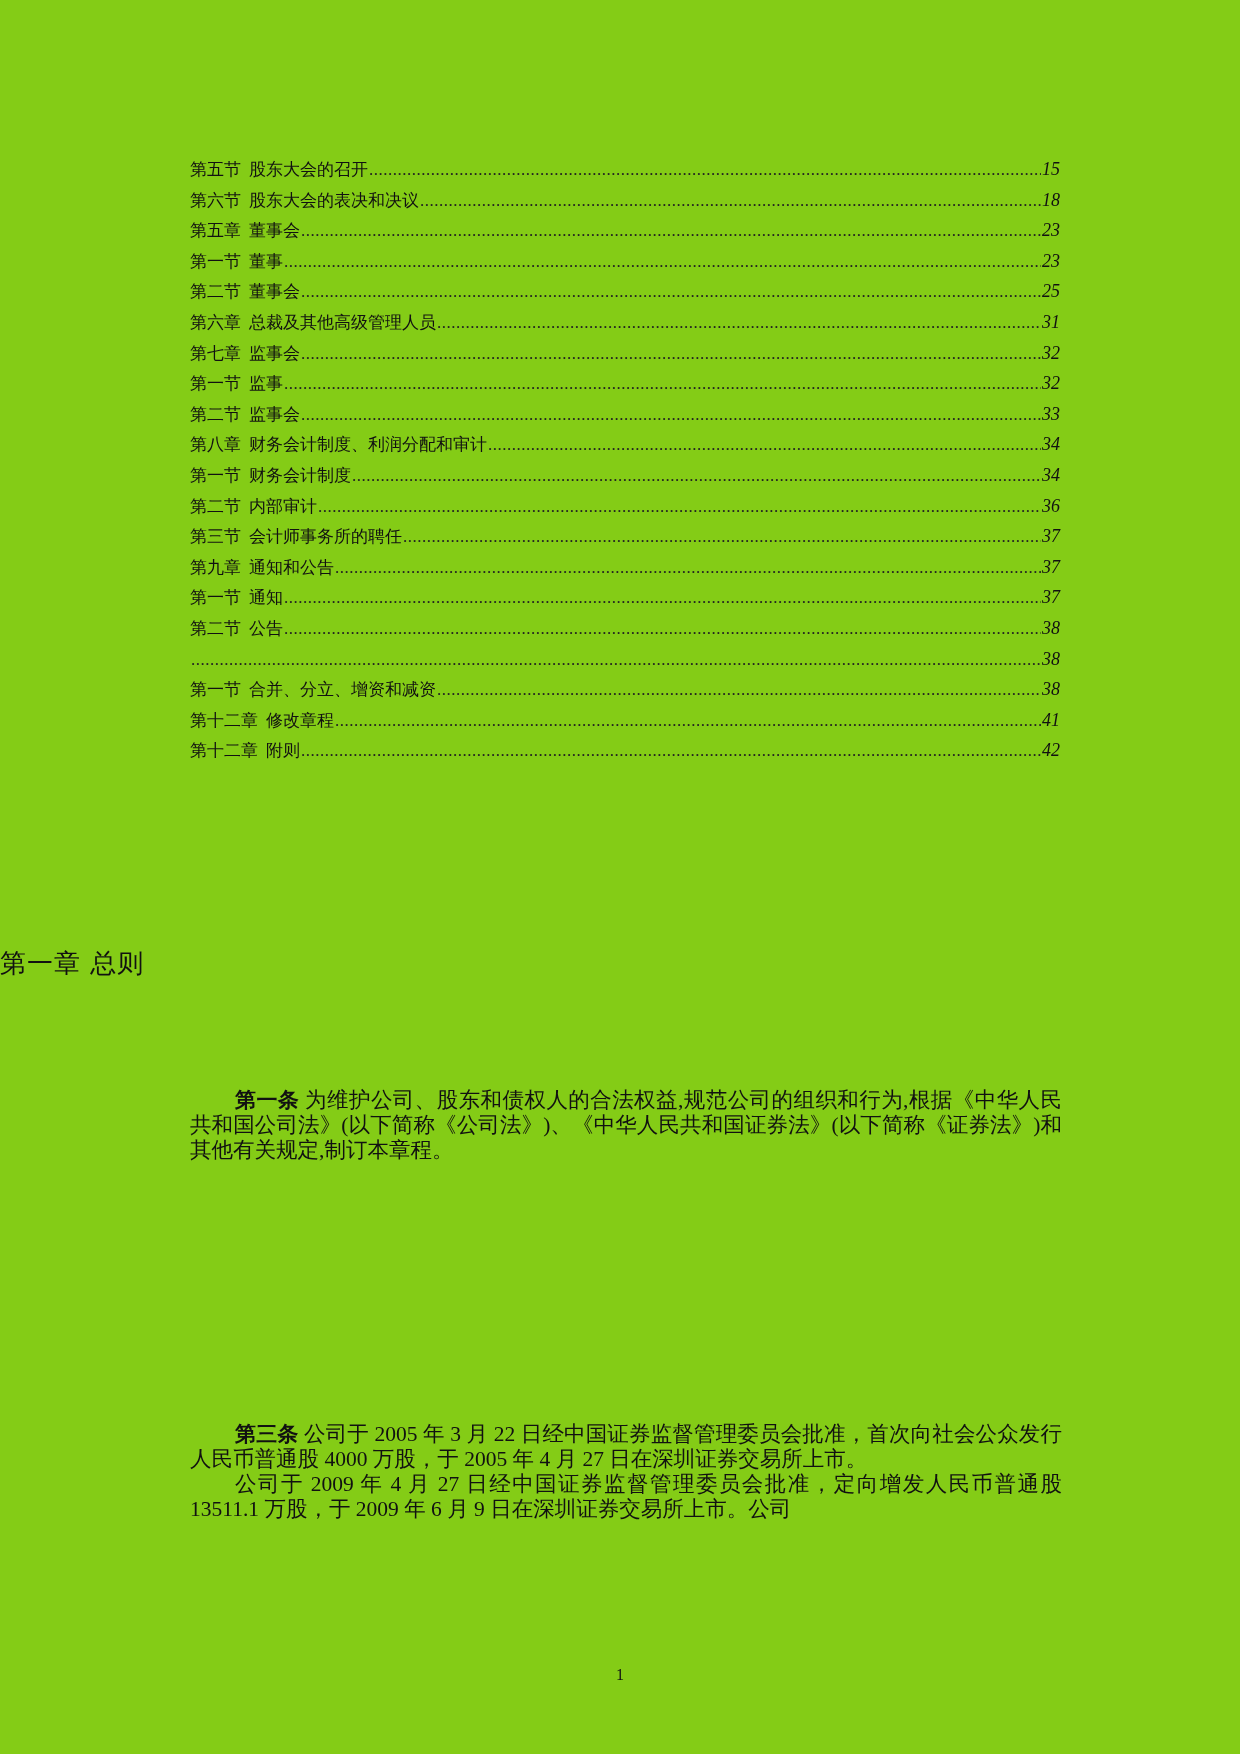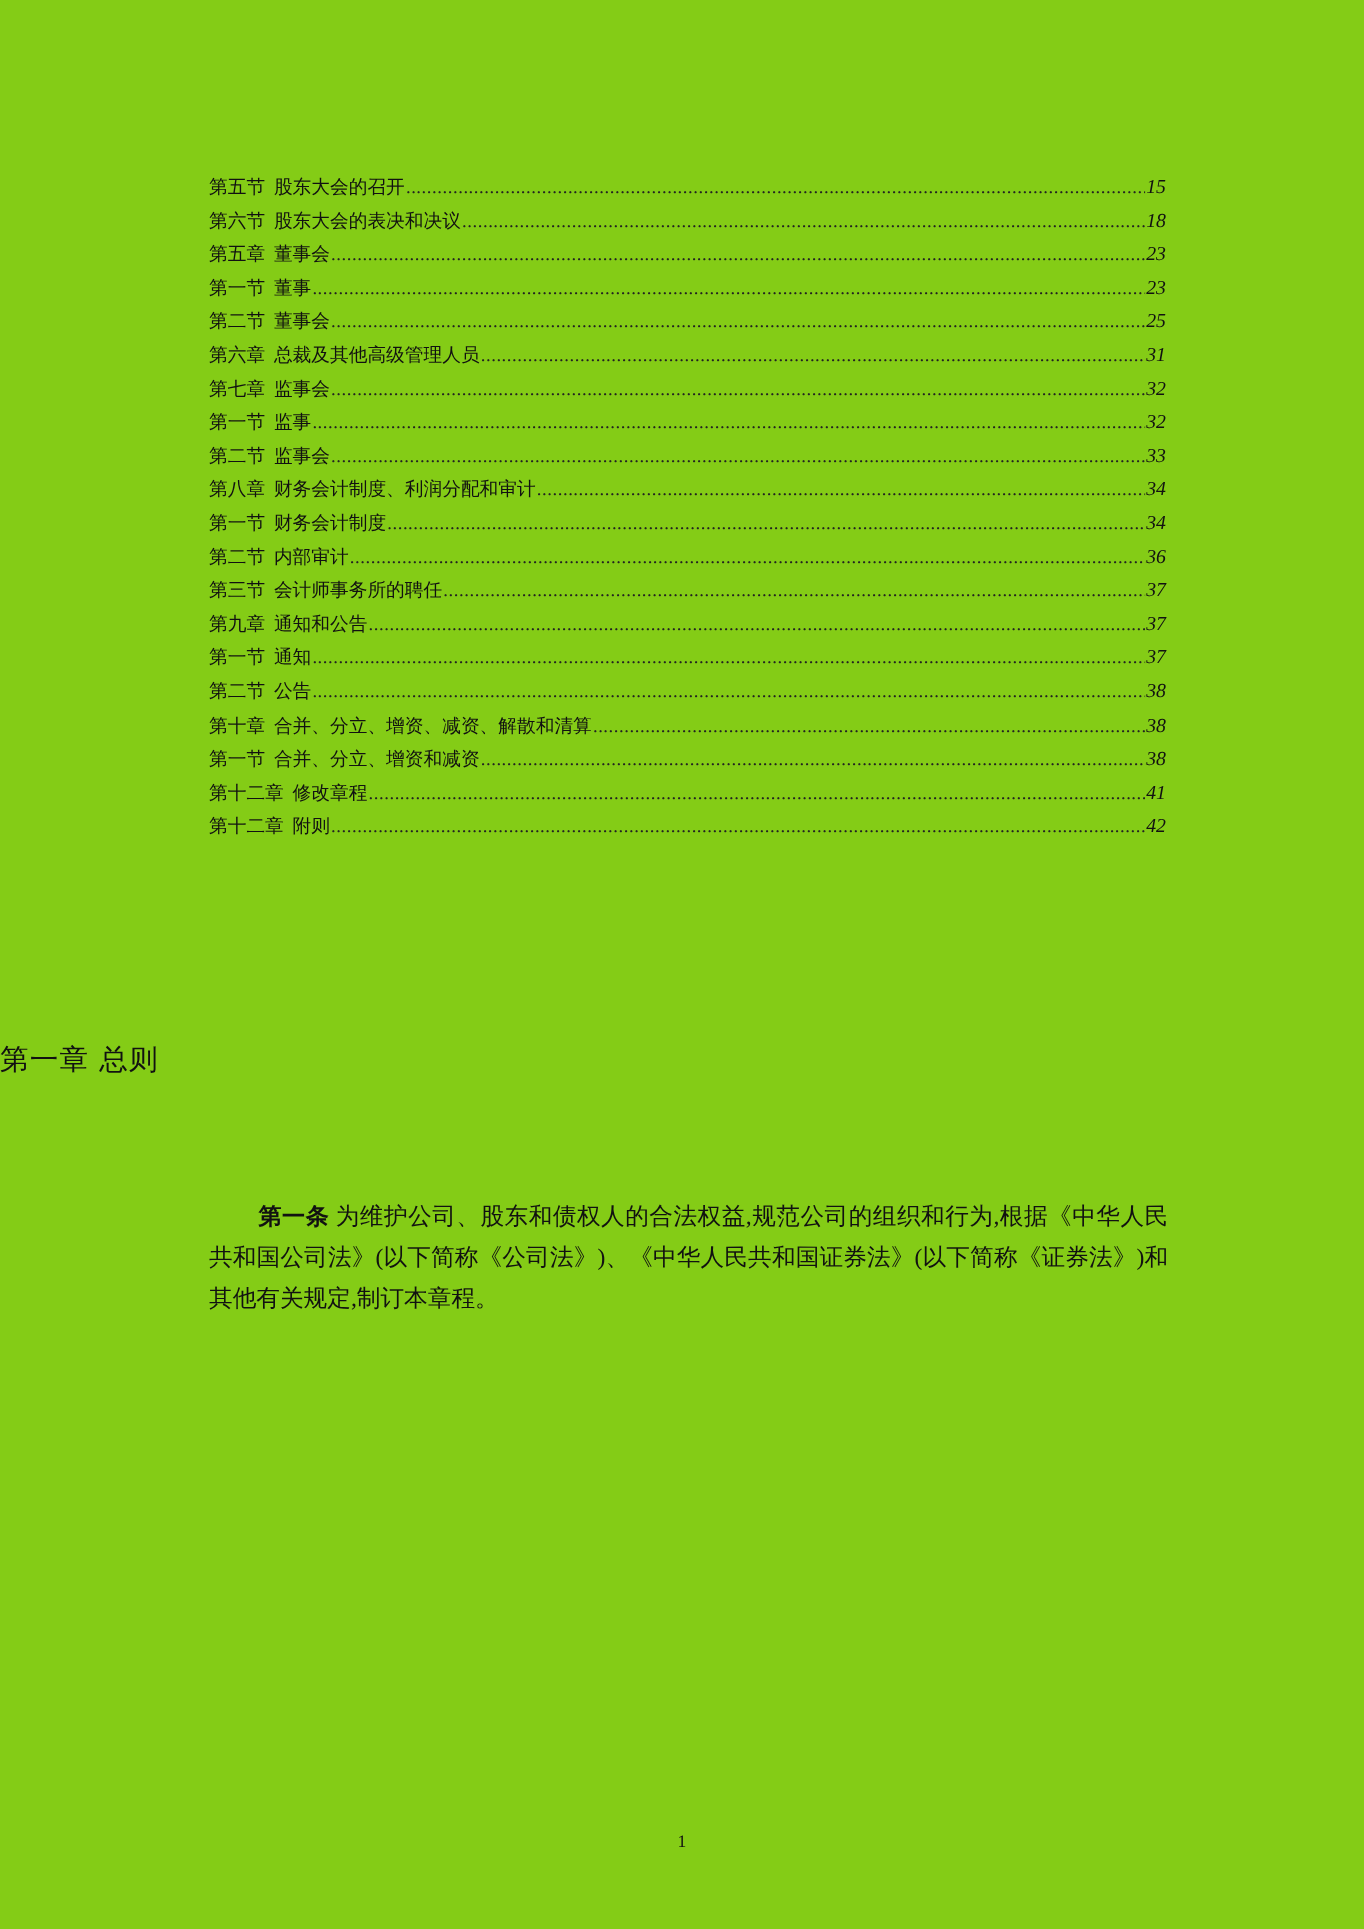--- a/index.html
+++ b/index.html
@@ -9,21 +9,21 @@
     .toc { position: absolute; left: 190px; top: 154px; width: 870px; font-family: "DejaVu Serif", "Liberation Serif", serif; }
     .toc-row { display: flex; align-items: baseline; height: 30.6px; font-size: 17px; line-height: 30.6px; white-space: nowrap; }
     .toc-label { flex: none; }
     .toc-label .num { margin-right: 8px; }
     .toc-dots { flex: 1 1 auto; overflow: hidden; margin: 0 1px; letter-spacing: 0.5px; color: #222; font-family: "Liberation Serif", serif; }
     .toc-dots::before { content: "......................................................................................................................................................................................................................................................................................................................................................................"; }
     .toc-page { flex: none; font-family: "Liberation Serif", serif; font-size: 18px; font-style: italic; }
 
     .chapter-title { position: absolute; left: 0; width: 1240px; top: 946px; text-align: left; font-family: "DejaVu Sans", "Liberation Sans", sans-serif; font-size: 26px; font-weight: 400; letter-spacing: 1px; }
 
-    .body-text { position: absolute; left: 190px; width: 872px; font-family: "Liberation Serif", "DejaVu Serif", serif; font-size: 21.5px; line-height: 37px; text-align: justify; }
+    .body-text { position: absolute; left: 190px; width: 872px; font-family: "Liberation Serif", "DejaVu Serif", serif; font-size: 21.5px; line-height: 25px; text-align: justify; }
     .art-title { font-family: "DejaVu Sans", "Liberation Sans", sans-serif; font-weight: bold; font-size: 21px; }
     .p1 { top: 1088px; }
     .p2 { top: 1208px; }
     .p3 { top: 1422px; }
     .indent-lg { text-indent: 45px; }
     .indent-sm { text-indent: 22px; }
     .para { margin: 0; }
 
     .page-number { position: absolute; left: 0; width: 1240px; top: 1666px; text-align: center; font-family: "Liberation Serif", serif; font-size: 16px; }
   </style>
@@ -107,21 +107,20 @@
         <span class="toc-label"><span class="num">第一节</span><span>通知</span></span>
         <span class="toc-dots"></span>
         <span class="toc-page">37</span>
       </div>
       <div class="toc-row">
         <span class="toc-label"><span class="num">第二节</span><span>公告</span></span>
         <span class="toc-dots"></span>
         <span class="toc-page">38</span>
       </div>
       <div class="toc-row">
-        <span class="toc-label"><span class="num">第十章</span><span>合并、分立、增资、减资、解散和清算</span></span>
         <span class="toc-dots"></span>
         <span class="toc-page">38</span>
       </div>
       <div class="toc-row">
         <span class="toc-label"><span class="num">第一节</span><span>合并、分立、增资和减资</span></span>
         <span class="toc-dots"></span>
         <span class="toc-page">38</span>
       </div>
       <div class="toc-row">
         <span class="toc-label"><span class="num">第十二章</span><span>修改章程</span></span>
@@ -135,15 +134,19 @@
       </div>
     </div>
 
   <div class="chapter-title">第一章  总则</div>
 
   <div class="body-text p1">
     <p class="para indent-lg"><span class="art-title">第一条</span><span> 为维护公司、股东和债权人的合法权益,规范公司的组织和行为,根据《中华人民共和国公司法》(以下简称《公司法》)、《中华人民共和国证券法》(以下简称《证券法》)和其他有关规定,制订本章程。</span></p>
   </div>
 
 
+  <div class="body-text p3">
+    <p class="para indent-lg"><span class="art-title">第三条</span><span> 公司于 2005 年 3 月 22 日经中国证券监督管理委员会批准，首次向社会公众发行人民币普通股 4000 万股，于 2005 年 4 月 27 日在深圳证券交易所上市。</span></p>
+    <p class="para indent-lg">公司于 2009 年 4 月 27 日经中国证券监督管理委员会批准，定向增发人民币普通股 13511.1 万股，于 2009 年 6 月 9 日在深圳证券交易所上市。公司</p>
+  </div>
 
   <div class="page-number">1</div>
 </div>
 
 </body></html>

